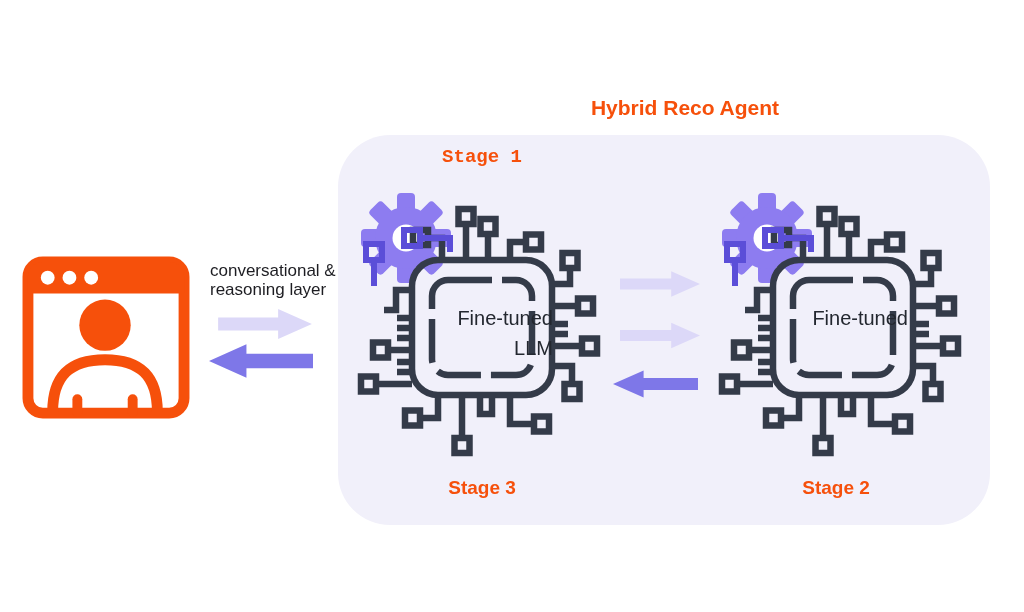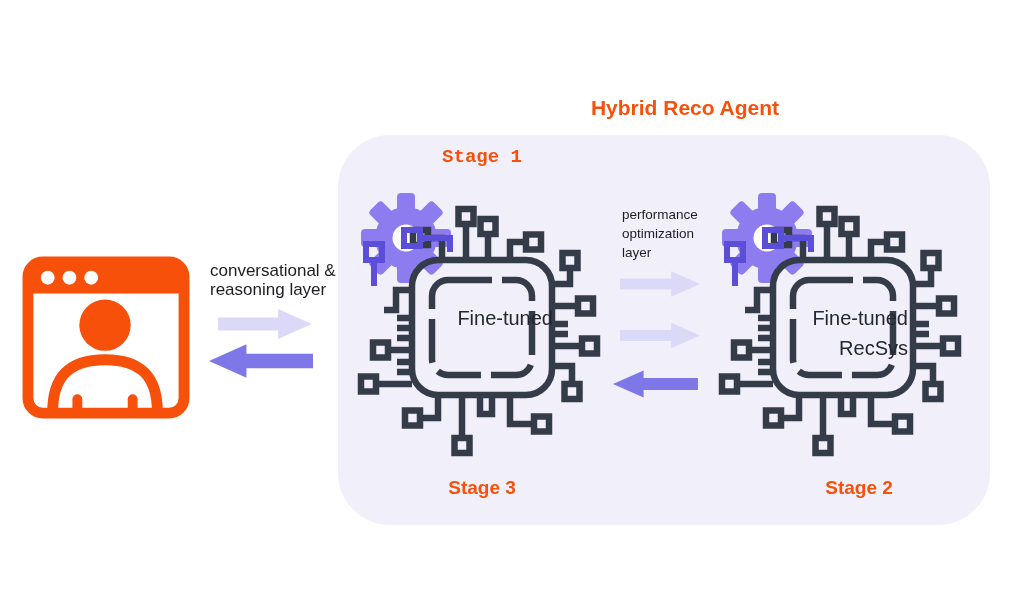--- a/index.html
+++ b/index.html
@@ -144,60 +144,55 @@
 </svg>
 
 <div class="stage">
 
   <div class="abs diagram-title">Hybrid Reco Agent</div>
 
   <div class="abs panel"></div>
 
   <div class="abs stage-label" style="left:482px;top:146px;font-family:Liberation Mono, monospace;">Stage 1</div>
   <div class="abs stage-label" style="left:482px;top:477px;">Stage 3</div>
-  <div class="abs stage-label" style="left:836px;top:477px;margin-left:23px;">Stage 2</div>
+  <div class="abs stage-label" style="left:836px;top:477px;">Stage 2</div>
 
   <svg class="abs" style="left:22px;top:256px;" width="168" height="163">
     <use href="#browser"></use>
   </svg>
 
   <div class="abs flow-label left">
     <div>conversational &amp;</div>
     <div>reasoning layer</div>
   </div>
   <svg class="abs arrow-light" style="left:215px;top:309px;" width="100" height="30">
       <use href="#arrow-right"></use>
     </svg>
   <svg class="abs arrow-purple" style="left:209px;top:344px;" width="104" height="34">
       <use href="#arrow-left"></use>
     </svg>
 
-  <div class="abs flow-label middle">
-    <div>performance</div>
-    <div>optimization</div>
-    <div>layer</div>
-  </div>
   <svg class="abs arrow-light" style="left:620px;top:269px;" width="80" height="30">
       <use href="#arrow-right"></use>
     </svg>
   <svg class="abs arrow-light" style="left:620px;top:320px;" width="80" height="31">
       <use href="#arrow-right"></use>
     </svg>
   <svg class="abs arrow-purple" style="left:613px;top:367px;" width="85" height="34">
       <use href="#arrow-left"></use>
     </svg>
 
   <svg class="abs" style="left:350px;top:198px;" width="250" height="250">
     <use href="#chip"></use>
   </svg>
   <div class="abs chip-label" style="left:413px;top:303px;">
     <div>Fine-tuned</div>
+    <div>LLM</div>
   </div>
 
   <svg class="abs" style="left:711px;top:198px;" width="250" height="250">
     <use href="#chip"></use>
   </svg>
   <div class="abs chip-label" style="left:768px;top:303px;">
     <div>Fine-tuned</div>
-    <div>RecSys</div>
   </div>
 
 </div>
 
 </body></html>

